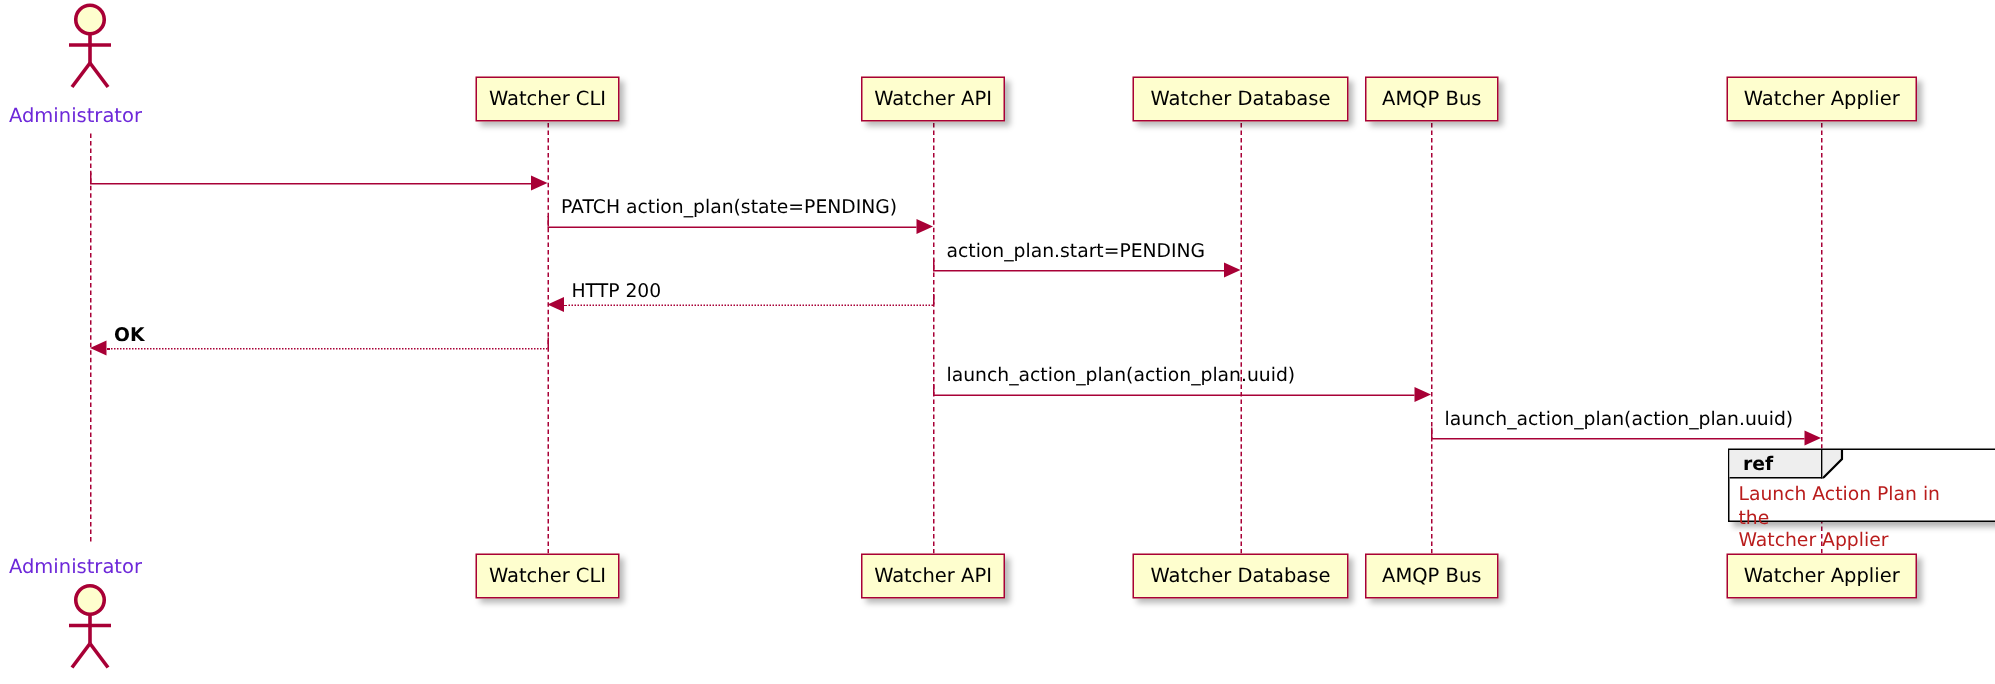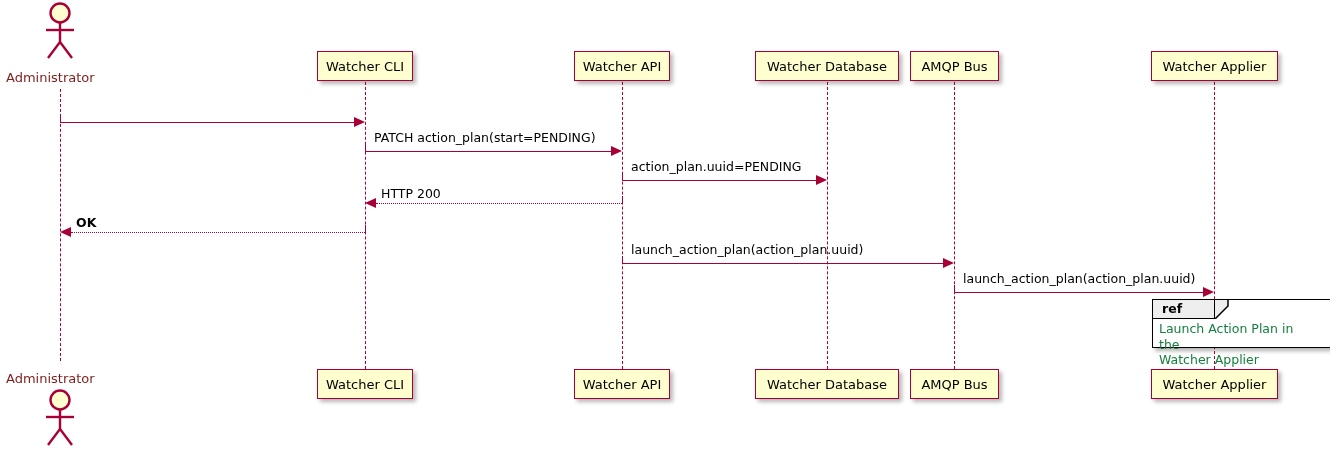--- a/index.html
+++ b/index.html
@@ -47,21 +47,21 @@
   }
 
   
   .actor {
     position: absolute;
     z-index: 5;
   }
   .actor-label {
     position: absolute;
     font-size: 13px;
-    color: #7f1d1d;
+    color: #6d28d9;
     white-space: nowrap;
     z-index: 5;
   }
 
   
   .msg {
     position: absolute;
     height: 0;
     border-top: 1.5px solid #A80036;
     z-index: 3;
@@ -114,21 +114,21 @@
     font-size: 12.5px;
     font-weight: bold;
     color: #000000;
     padding: 2px 12px 2px 9px;
     line-height: 1.1;
     white-space: nowrap;
   }
   .ref-text {
     position: absolute;
     font-size: 12.5px;
-    color: #15803d;
+    color: #b91c1c;
     line-height: 1.25;
     white-space: pre-line;
   }
 </style>
 </head>
 <body>
 
 <div id="diagram">
 
   <div class="lifeline" style="left:60px; top:89px; height:272px;"></div>
@@ -164,26 +164,26 @@
     <span>AMQP Bus</span>
   </div>
   <div class="participant" style="left:1151px; top:51px; width:127px;">
     <span>Watcher Applier</span>
   </div>
 
   <div class="msg" style="left:60px; top:122px; width:294px;"></div>
   <div class="arrowhead right" style="left:354px; top:117px;"></div>
   <div class="msg" style="left:60px; top:115px; width:0; height:7px; border-top:none; border-left:1.5px solid #A80036;"></div>
 
-  <div class="msg-label" style="left:374px; top:132px;">PATCH action_plan(start=PENDING)</div>
+  <div class="msg-label" style="left:374px; top:132px;">PATCH action_plan(state=PENDING)</div>
   <div class="msg" style="left:365px; top:151px; width:246px;"></div>
   <div class="arrowhead right" style="left:611px; top:146px;"></div>
   <div class="msg" style="left:365px; top:144px; width:0; height:7px; border-top:none; border-left:1.5px solid #A80036;"></div>
 
-  <div class="msg-label" style="left:631px; top:161px;">action_plan.uuid=PENDING</div>
+  <div class="msg-label" style="left:631px; top:161px;">action_plan.start=PENDING</div>
   <div class="msg" style="left:622px; top:180px; width:194px;"></div>
   <div class="arrowhead right" style="left:816px; top:175px;"></div>
   <div class="msg" style="left:622px; top:173px; width:0; height:7px; border-top:none; border-left:1.5px solid #A80036;"></div>
 
   <div class="msg-label" style="left:381px; top:188px;">HTTP 200</div>
   <div class="msg dotted" style="left:376px; top:203px; width:246px;"></div>
   <div class="arrowhead left" style="left:365px; top:198px;"></div>
   <div class="msg" style="left:622px; top:196px; width:0; height:7px; border-top:none; border-left:1.5px solid #A80036;"></div>
 
   <div class="msg-label" style="left:76px; top:217px;font-weight:bold;">OK</div>

